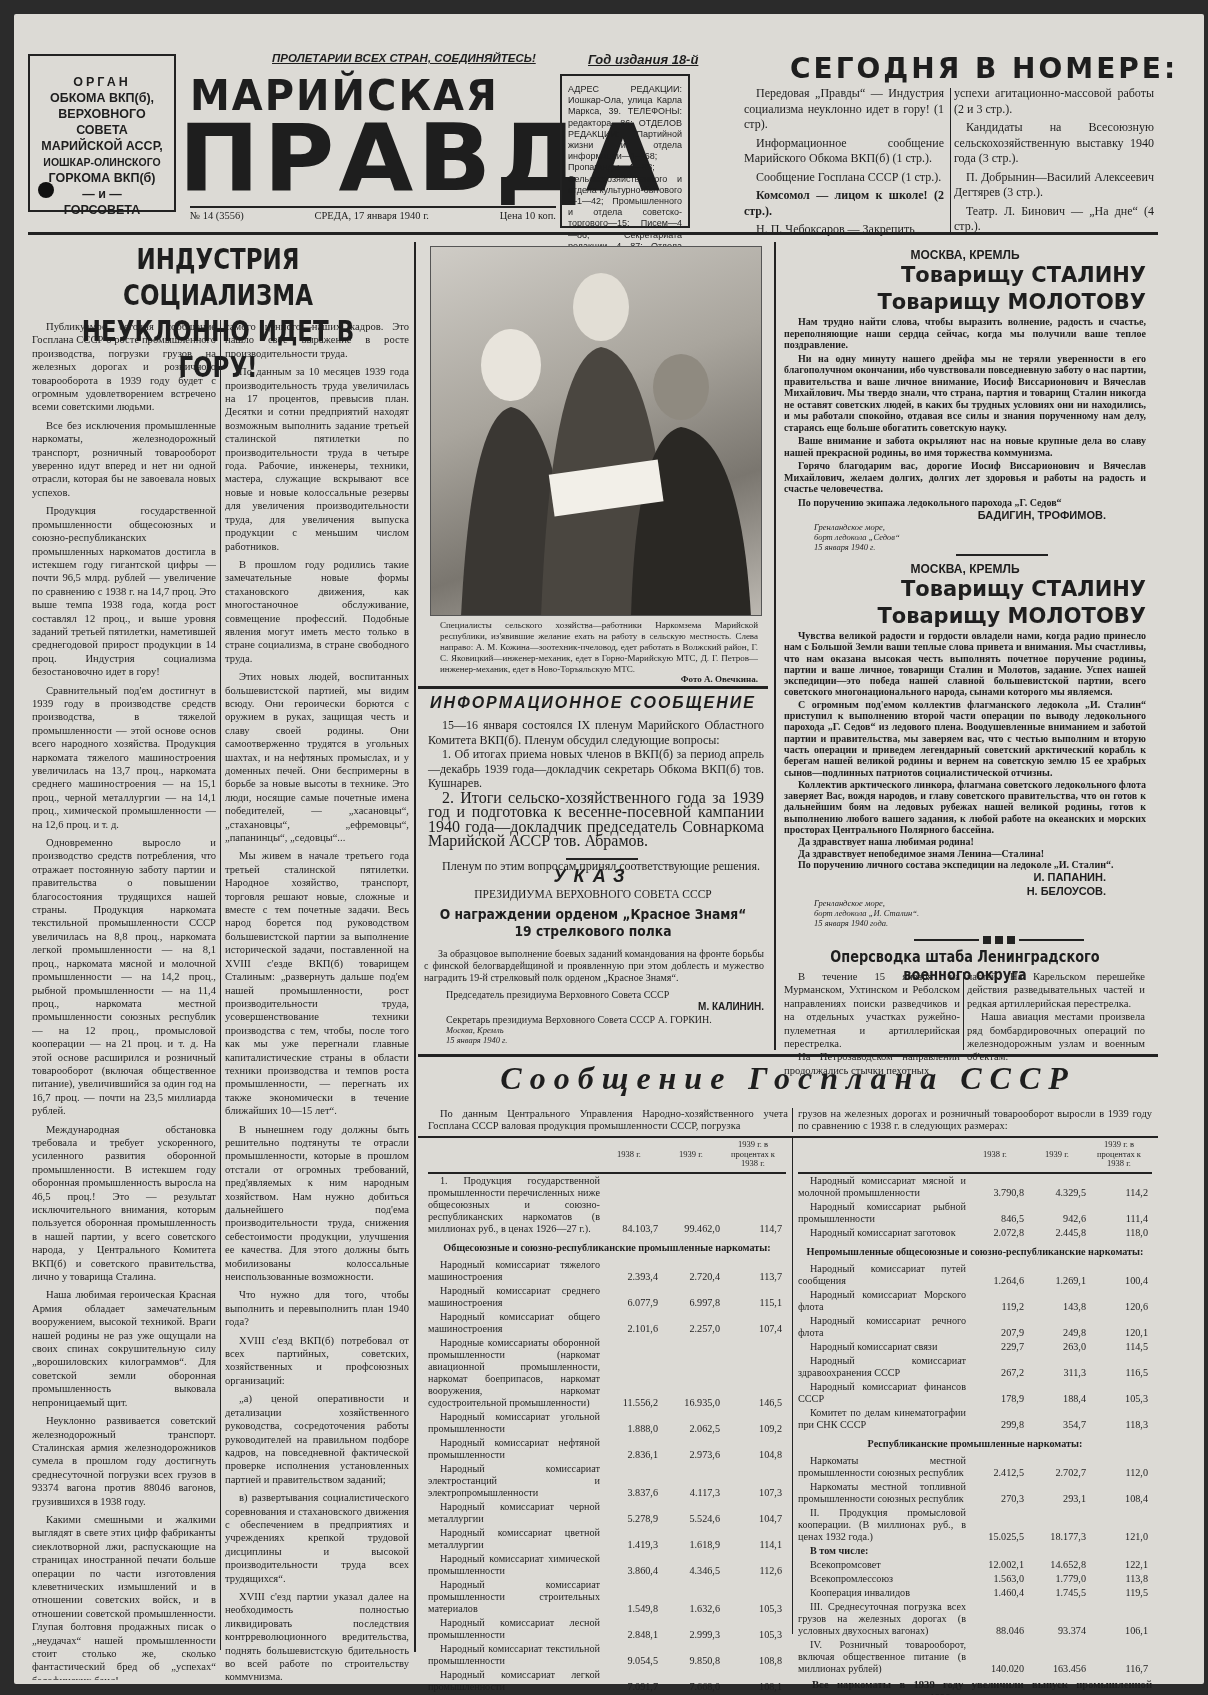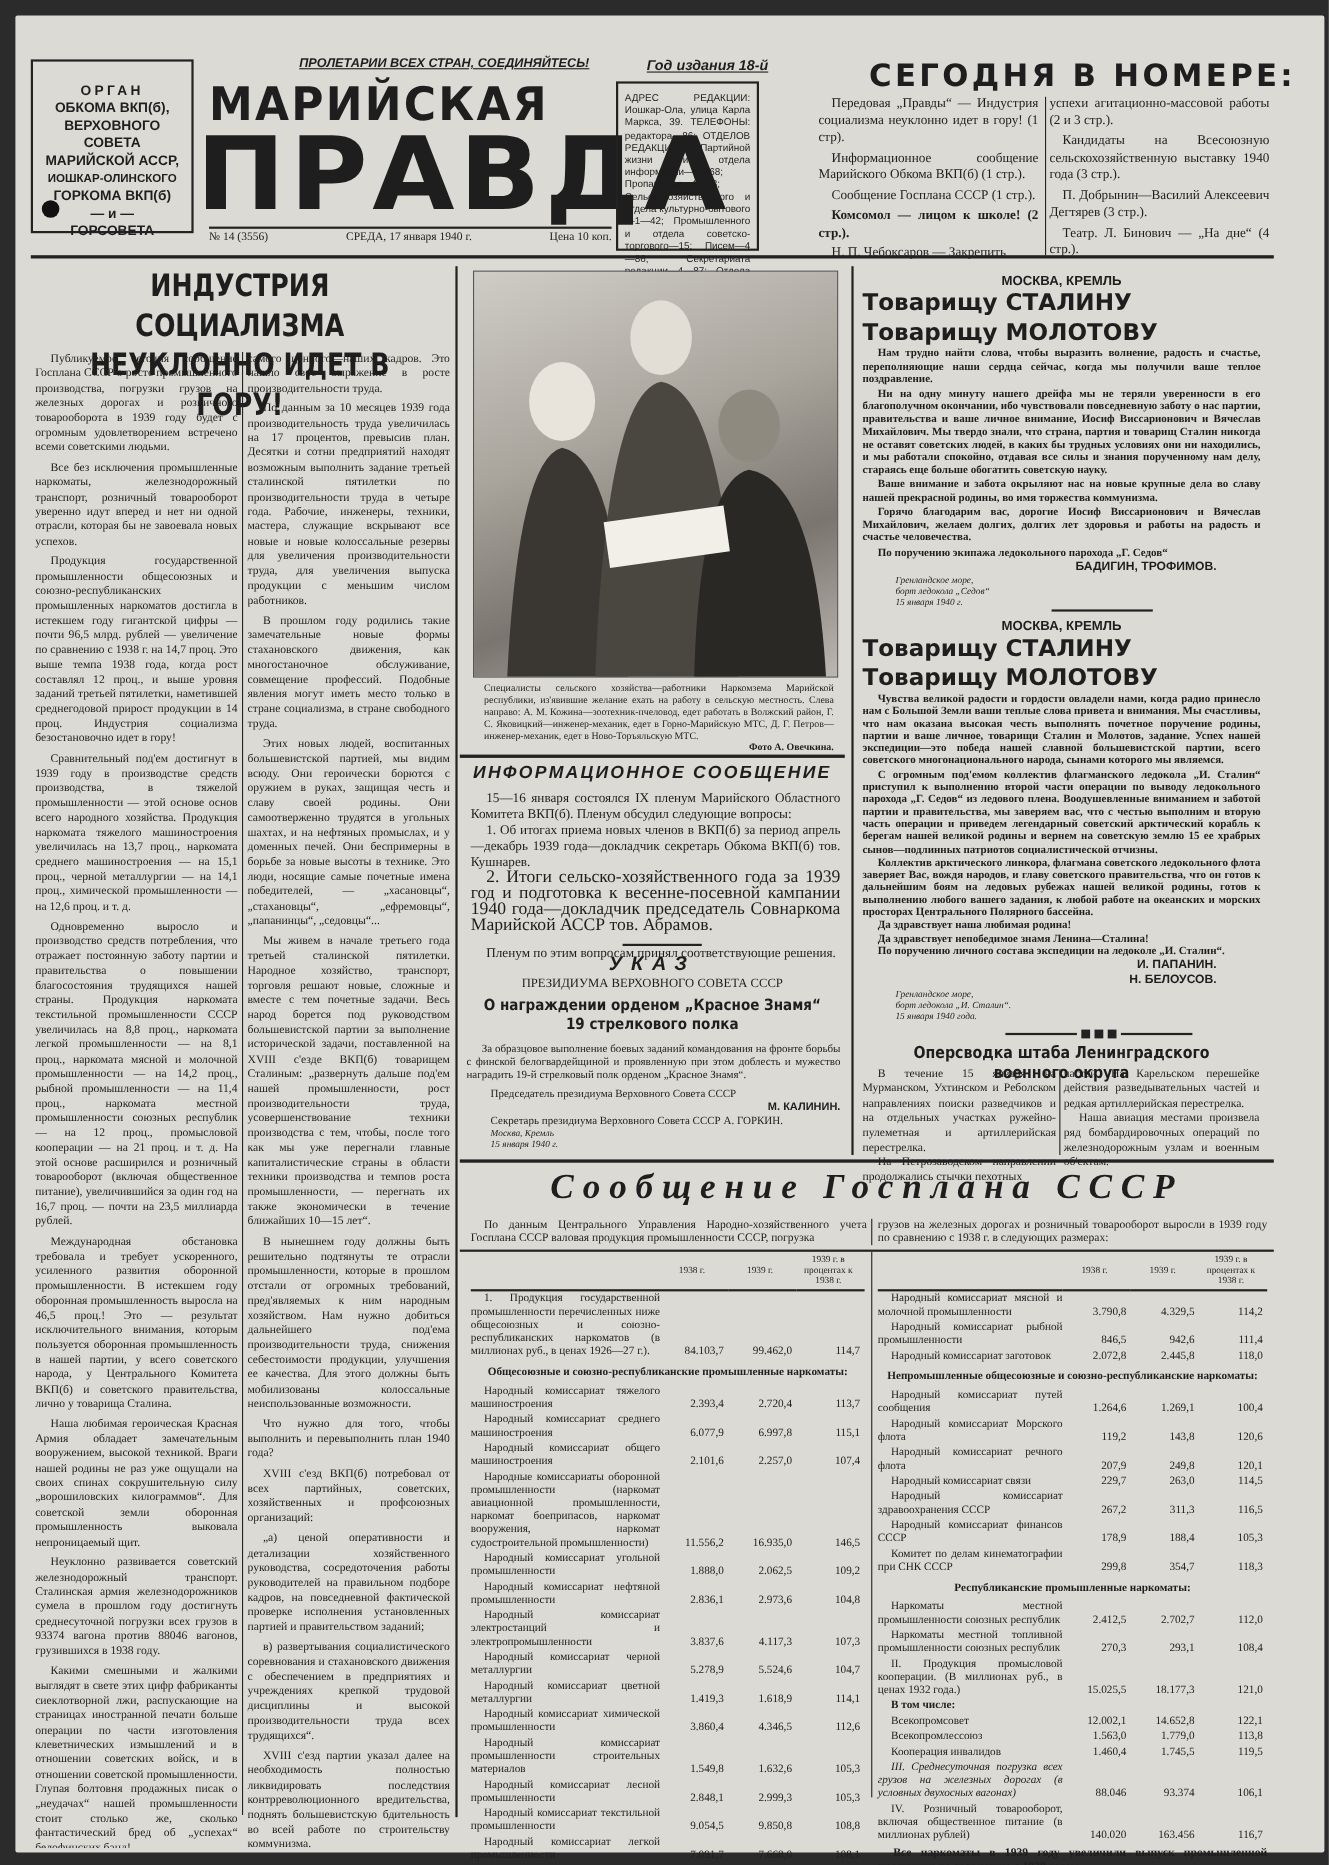--- a/index.html
+++ b/index.html
@@ -13,21 +13,21 @@
 .box{position:absolute;border:2px solid #222}
 .organ{text-align:center;font-family:"Liberation Sans",sans-serif;font-weight:bold;font-size:12.5px;line-height:16px}
 .title1{font-family:"DejaVu Sans",sans-serif;font-weight:bold;font-size:40px;letter-spacing:2px;transform:scaleY(1.05)}
 .title2{font-family:"DejaVu Sans",sans-serif;font-weight:bold;font-size:92px;letter-spacing:4px;line-height:90px;transform:scaleX(1.05)}
 .motto{font-family:"Liberation Sans",sans-serif;font-style:italic;font-weight:bold;font-size:11.5px;text-decoration:underline}
 .addr{font-size:9px;line-height:11.2px;font-family:"Liberation Sans",sans-serif;text-align:justify}
 .toc-h{font-family:"DejaVu Sans",sans-serif;font-weight:bold;font-size:28px;letter-spacing:3px}
 .toc p{font-size:12px;line-height:15.5px;text-indent:12px;margin-bottom:3px}
 .head-big{font-family:"DejaVu Sans",sans-serif;font-weight:bold;font-size:28px;line-height:36px;text-align:center;transform:scaleX(0.82);transform-origin:center}
 .tele-h1{text-align:center;font-family:"Liberation Sans",sans-serif;font-weight:bold;font-size:12px}
-.tele-h2{text-align:left;font-family:"DejaVu Sans",sans-serif;font-weight:bold;font-size:21px;line-height:27px}
+.tele-h2{text-align:right;font-family:"DejaVu Sans",sans-serif;font-weight:bold;font-size:21px;line-height:27px}
 .sig{text-align:right;font-family:"Liberation Sans",sans-serif;font-weight:bold;font-size:11px;line-height:14px}
 .place{font-size:8.5px;line-height:10px;font-style:italic}
 .photo{background:linear-gradient(160deg,#cfccc6 0%,#a9a59d 40%,#7a766f 70%,#bcb8b1 100%);border:1px solid #555}
 .caption{font-size:9px;line-height:11px;text-align:justify}
 .sec-title{font-family:"Liberation Sans",sans-serif;font-style:italic;font-weight:bold;font-size:16px;letter-spacing:2px;text-align:center}
 .gosplan-title{font-family:"Liberation Serif",serif;font-style:italic;font-weight:bold;font-size:32px;letter-spacing:8px;text-align:center}
 table{border-collapse:collapse;width:100%}
 td{font-size:10.2px;line-height:12px;vertical-align:bottom;padding:1px 0}
 td.num{text-align:right;white-space:nowrap;width:62px;padding-right:4px}
 td.lbl{text-align:justify;padding-left:0}
@@ -446,21 +446,21 @@
             <td class="num">1.779,0</td>
             <td class="num">113,8</td>
           </tr>
           <tr>
             <td class="lbl" style="text-indent: 12px;">Кооперация инвалидов</td>
             <td class="num">1.460,4</td>
             <td class="num">1.745,5</td>
             <td class="num">119,5</td>
           </tr>
           <tr>
-            <td class="lbl" style="text-indent: 12px; font-style: italic;">III. Среднесуточная погрузка всех грузов на железных дорогах (в условных двухосных вагонах)</td>
+            <td class="lbl" style="text-indent: 12px;">III. Среднесуточная погрузка всех грузов на железных дорогах (в условных двухосных вагонах)</td>
             <td class="num">88.046</td>
             <td class="num">93.374</td>
             <td class="num">106,1</td>
           </tr>
           <tr>
             <td class="lbl" style="text-indent: 12px;">IV. Розничный товарооборот, включая общественное питание (в миллионах рублей)</td>
             <td class="num">140.020</td>
             <td class="num">163.456</td>
             <td class="num">116,7</td>
           </tr>

